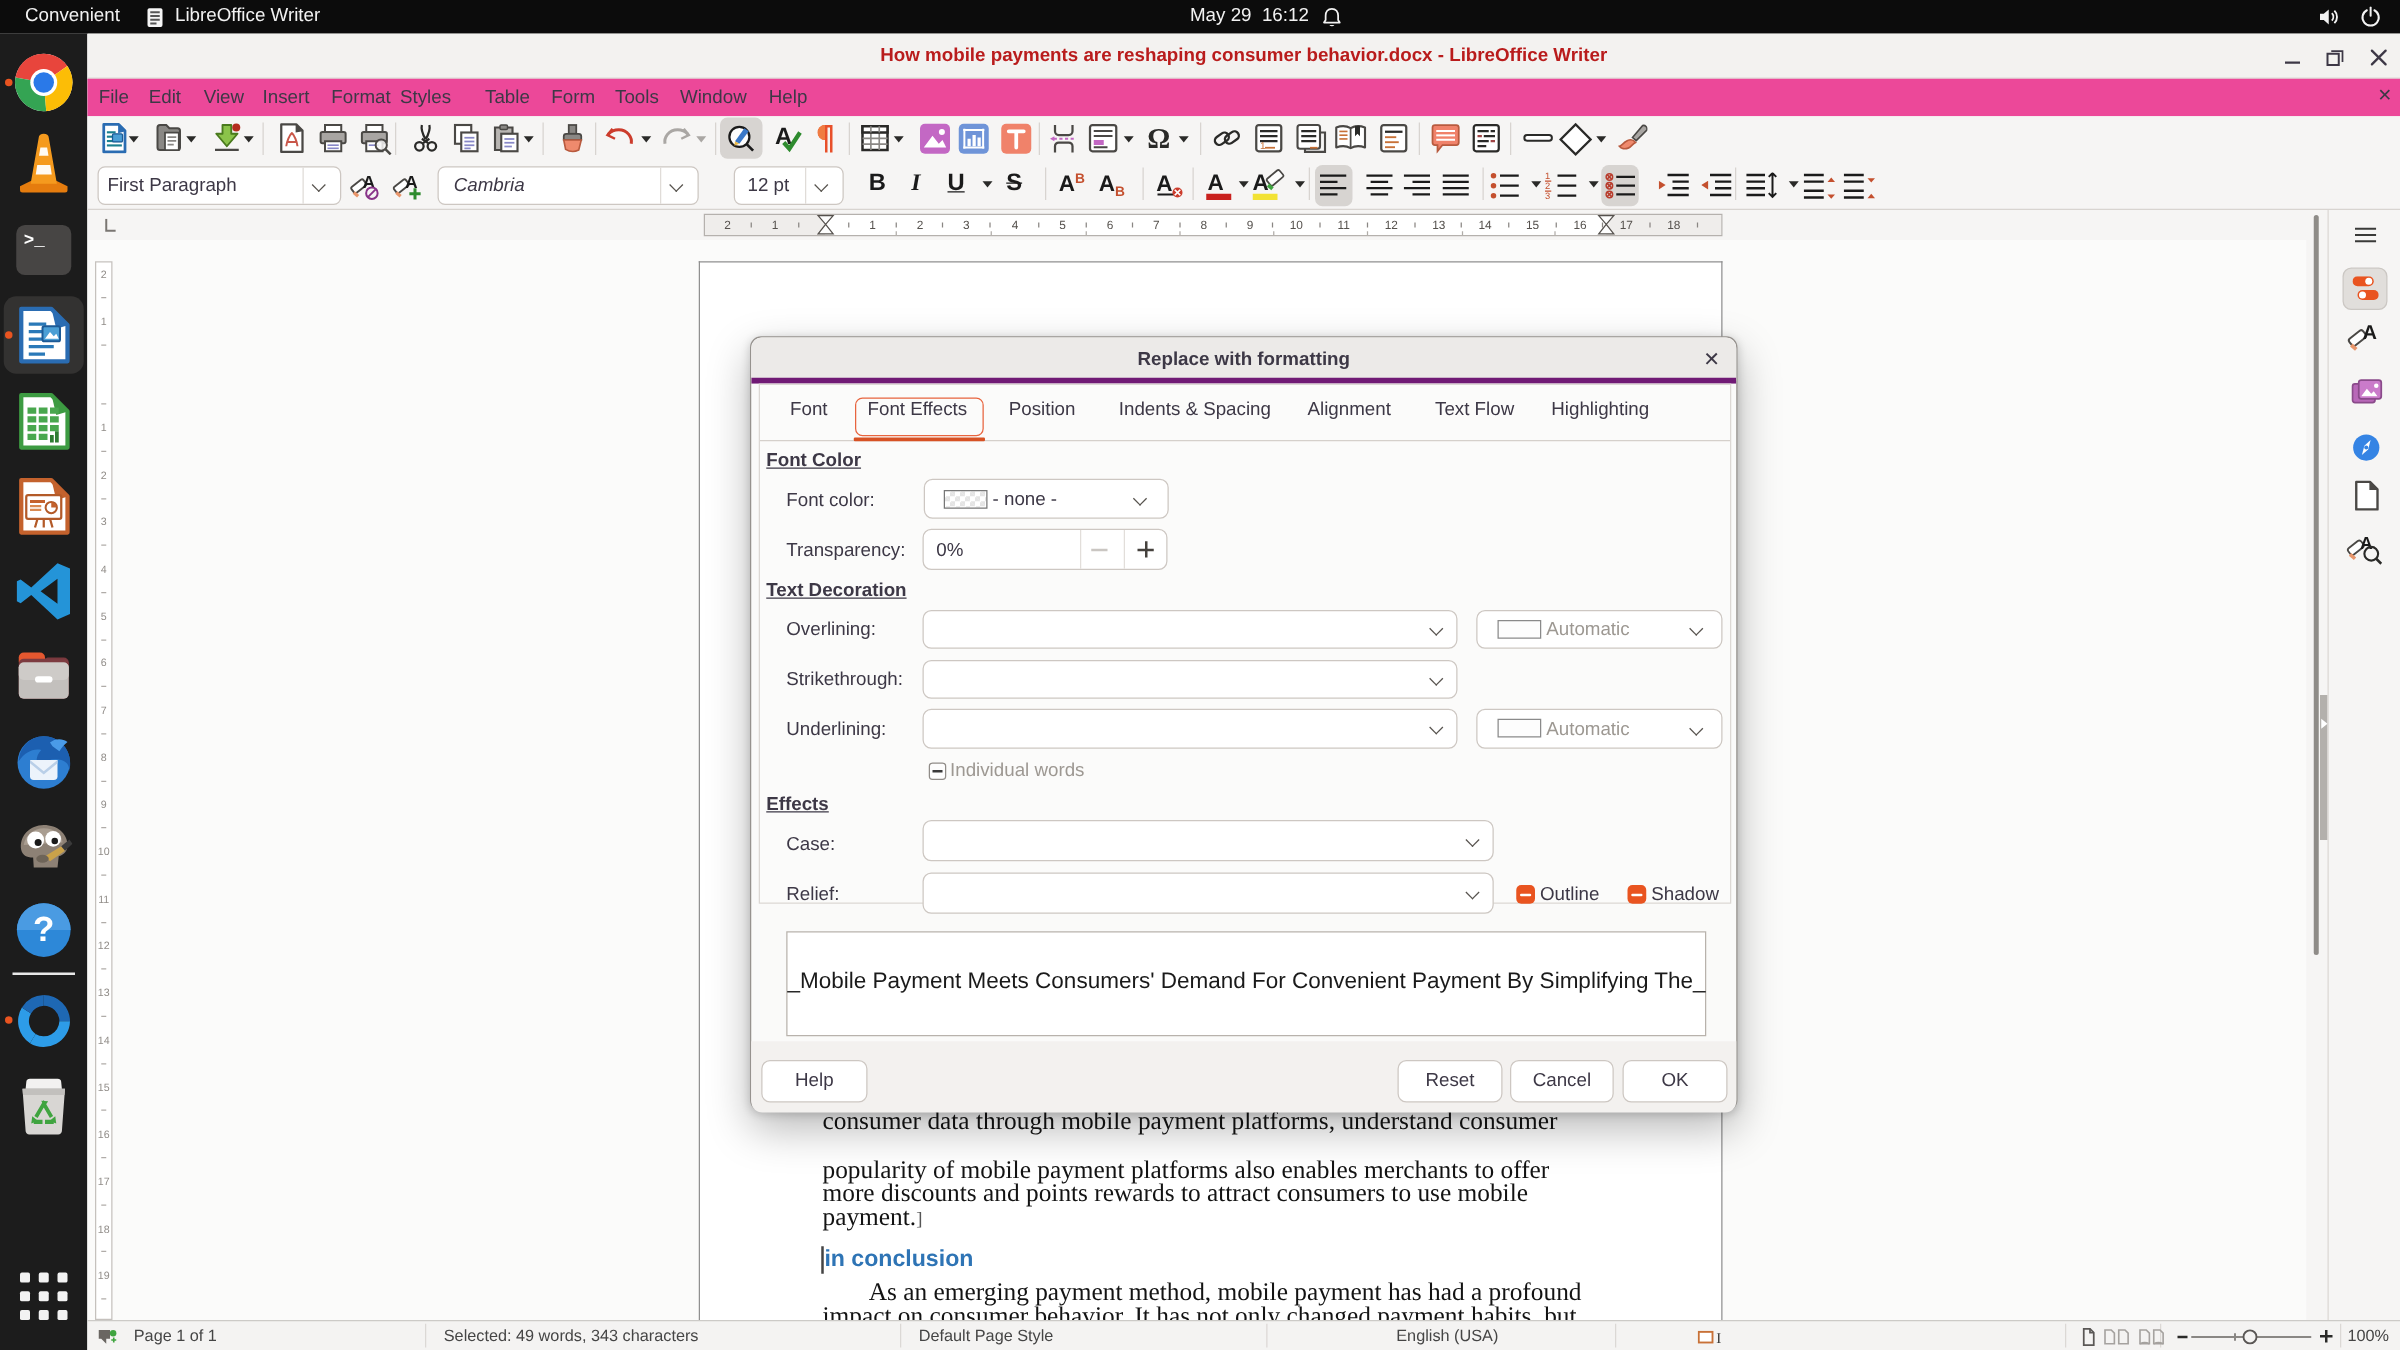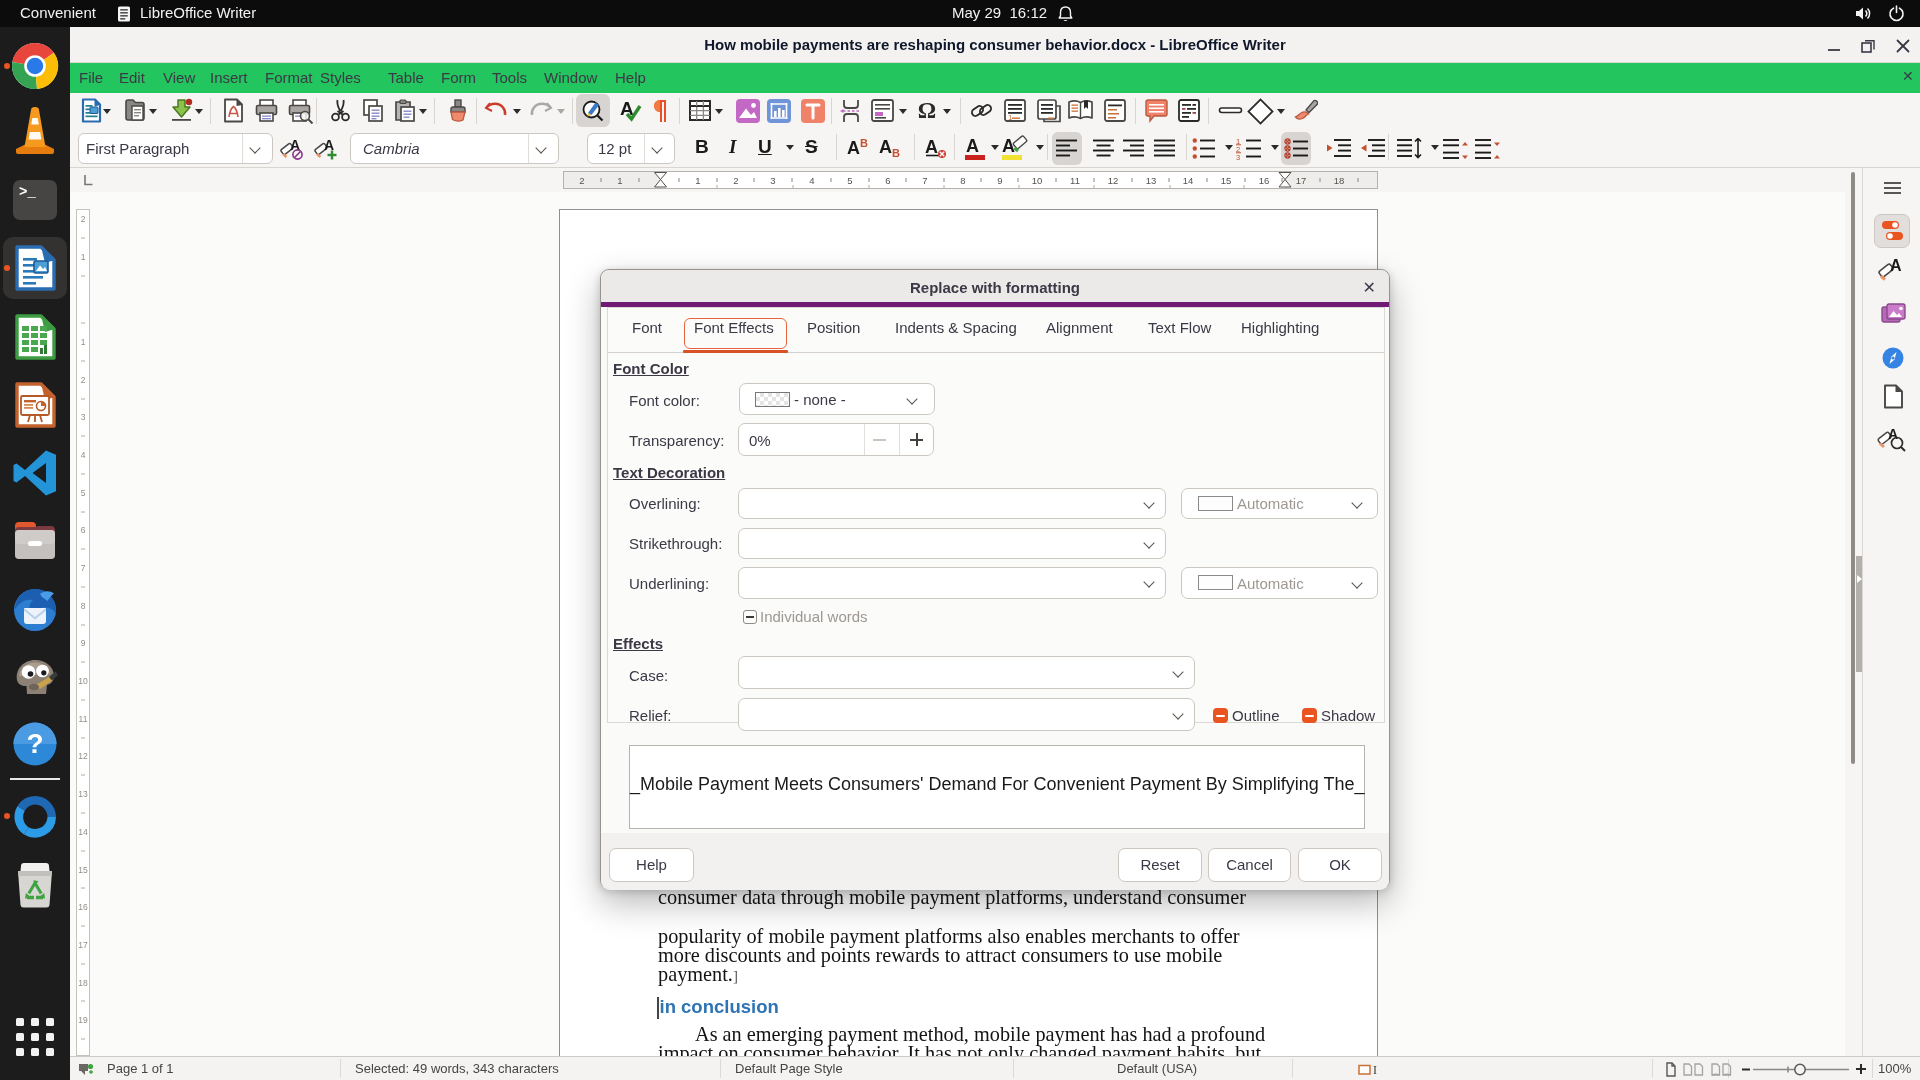--- a/index.html
+++ b/index.html
@@ -11,23 +11,23 @@
 
 #toppanel { position:absolute; left:0; top:0; width:1920px; height:27px; background:#0c0c0c; color:#f2f2f2; font-size:15px; }
 #toppanel span { position:absolute; top:4px; }
 
 
 #dock { position:absolute; left:0; top:27px; width:70px; height:1053px; background:#1c1c1c; }
 .dockdot { position:absolute; left:4px; width:6px; height:6px; border-radius:50%; background:#e95420; }
 
 
 #win { position:absolute; left:70px; top:27px; width:1850px; height:1053px; background:#f6f5f4; }
-#titlebar { position:absolute; left:0; top:0; width:1850px; height:36px; background:#f3f2f0; border-bottom:1px solid #dcd8d4; color:#0f172a; }
+#titlebar { position:absolute; left:0; top:0; width:1850px; height:36px; background:#f3f2f0; border-bottom:1px solid #dcd8d4; color:#b91c1c; }
 #titlebar .title { position:absolute; left:0; right:0; top:9px; text-align:center; font-weight:bold; font-size:15px; }
-#menubar { position:absolute; left:0; top:36px; width:1850px; height:30px; background:#22c55e; color:#3d3846; font-size:15px; }
+#menubar { position:absolute; left:0; top:36px; width:1850px; height:30px; background:#ec4899; color:#3d3846; font-size:15px; }
 #menubar span { position:absolute; top:6px; }
 #toolbar1 { position:absolute; left:0; top:66px; width:1850px; height:36px; background:#f6f5f4; }
 #toolbar2 { position:absolute; left:0; top:102px; width:1850px; height:39px; background:#f6f5f4; border-bottom:1px solid #d8d4d0; }
 .tsep { position:absolute; top:5px; width:1px; height:26px; background:#d8d4d0; }
 .ticon { position:absolute; top:5px; }
 .tb-dd { position:absolute; top:16px; width:0; height:0; border-left:4px solid transparent; border-right:4px solid transparent; border-top:5px solid #2a2a28; }
 .selbox { position:absolute; background:#d7d4d1; border-radius:6px; }
 
 
 #rulerrow { position:absolute; left:0; top:141px; width:1775px; height:24px; background:#f6f5f4; }
@@ -838,21 +838,21 @@
         <path d="M3 17.5 L7 21" stroke="#e8956a" stroke-width="2.8"></path>
         <text x="11" y="13" font-size="14" font-weight="bold" fill="#1a1a1a" font-family="Liberation Sans,sans-serif">A</text>
         <circle cx="20" cy="17" r="5.5" fill="none" stroke="#2a2a28" stroke-width="1.7"></circle>
         <line x1="24" y1="21" x2="28" y2="25" stroke="#2a2a28" stroke-width="2"></line>
       </svg>
     </div>
     <div id="statusbar">
       <span style="left:37px;">Page 1 of 1</span>
       <span style="left:285px;">Selected: 49 words, 343 characters</span>
       <span style="left:665px;">Default Page Style</span>
-      <span style="left:1047px;">Default (USA)</span>
+      <span style="left:1047px;">English (USA)</span>
       <span style="left:1808px;">100%</span>
       <div class="ssep" style="left:270px;"></div>
       <div class="ssep" style="left:650px;"></div>
       <div class="ssep" style="left:943px;"></div>
       <div class="ssep" style="left:1222px;"></div>
       <div class="ssep" style="left:1582px;"></div>
       <div class="ssep" style="left:1658px;"></div>
       <div class="ssep" style="left:1802px;"></div>
       <svg class="abs" style="left:8px; top:6px;" width="16" height="14" viewBox="0 0 16 14">
         <path d="M1 1 L10 1 L10 8 L7 8 L7 12 L3 8 L1 8 Z" fill="#6a6662"></path>

